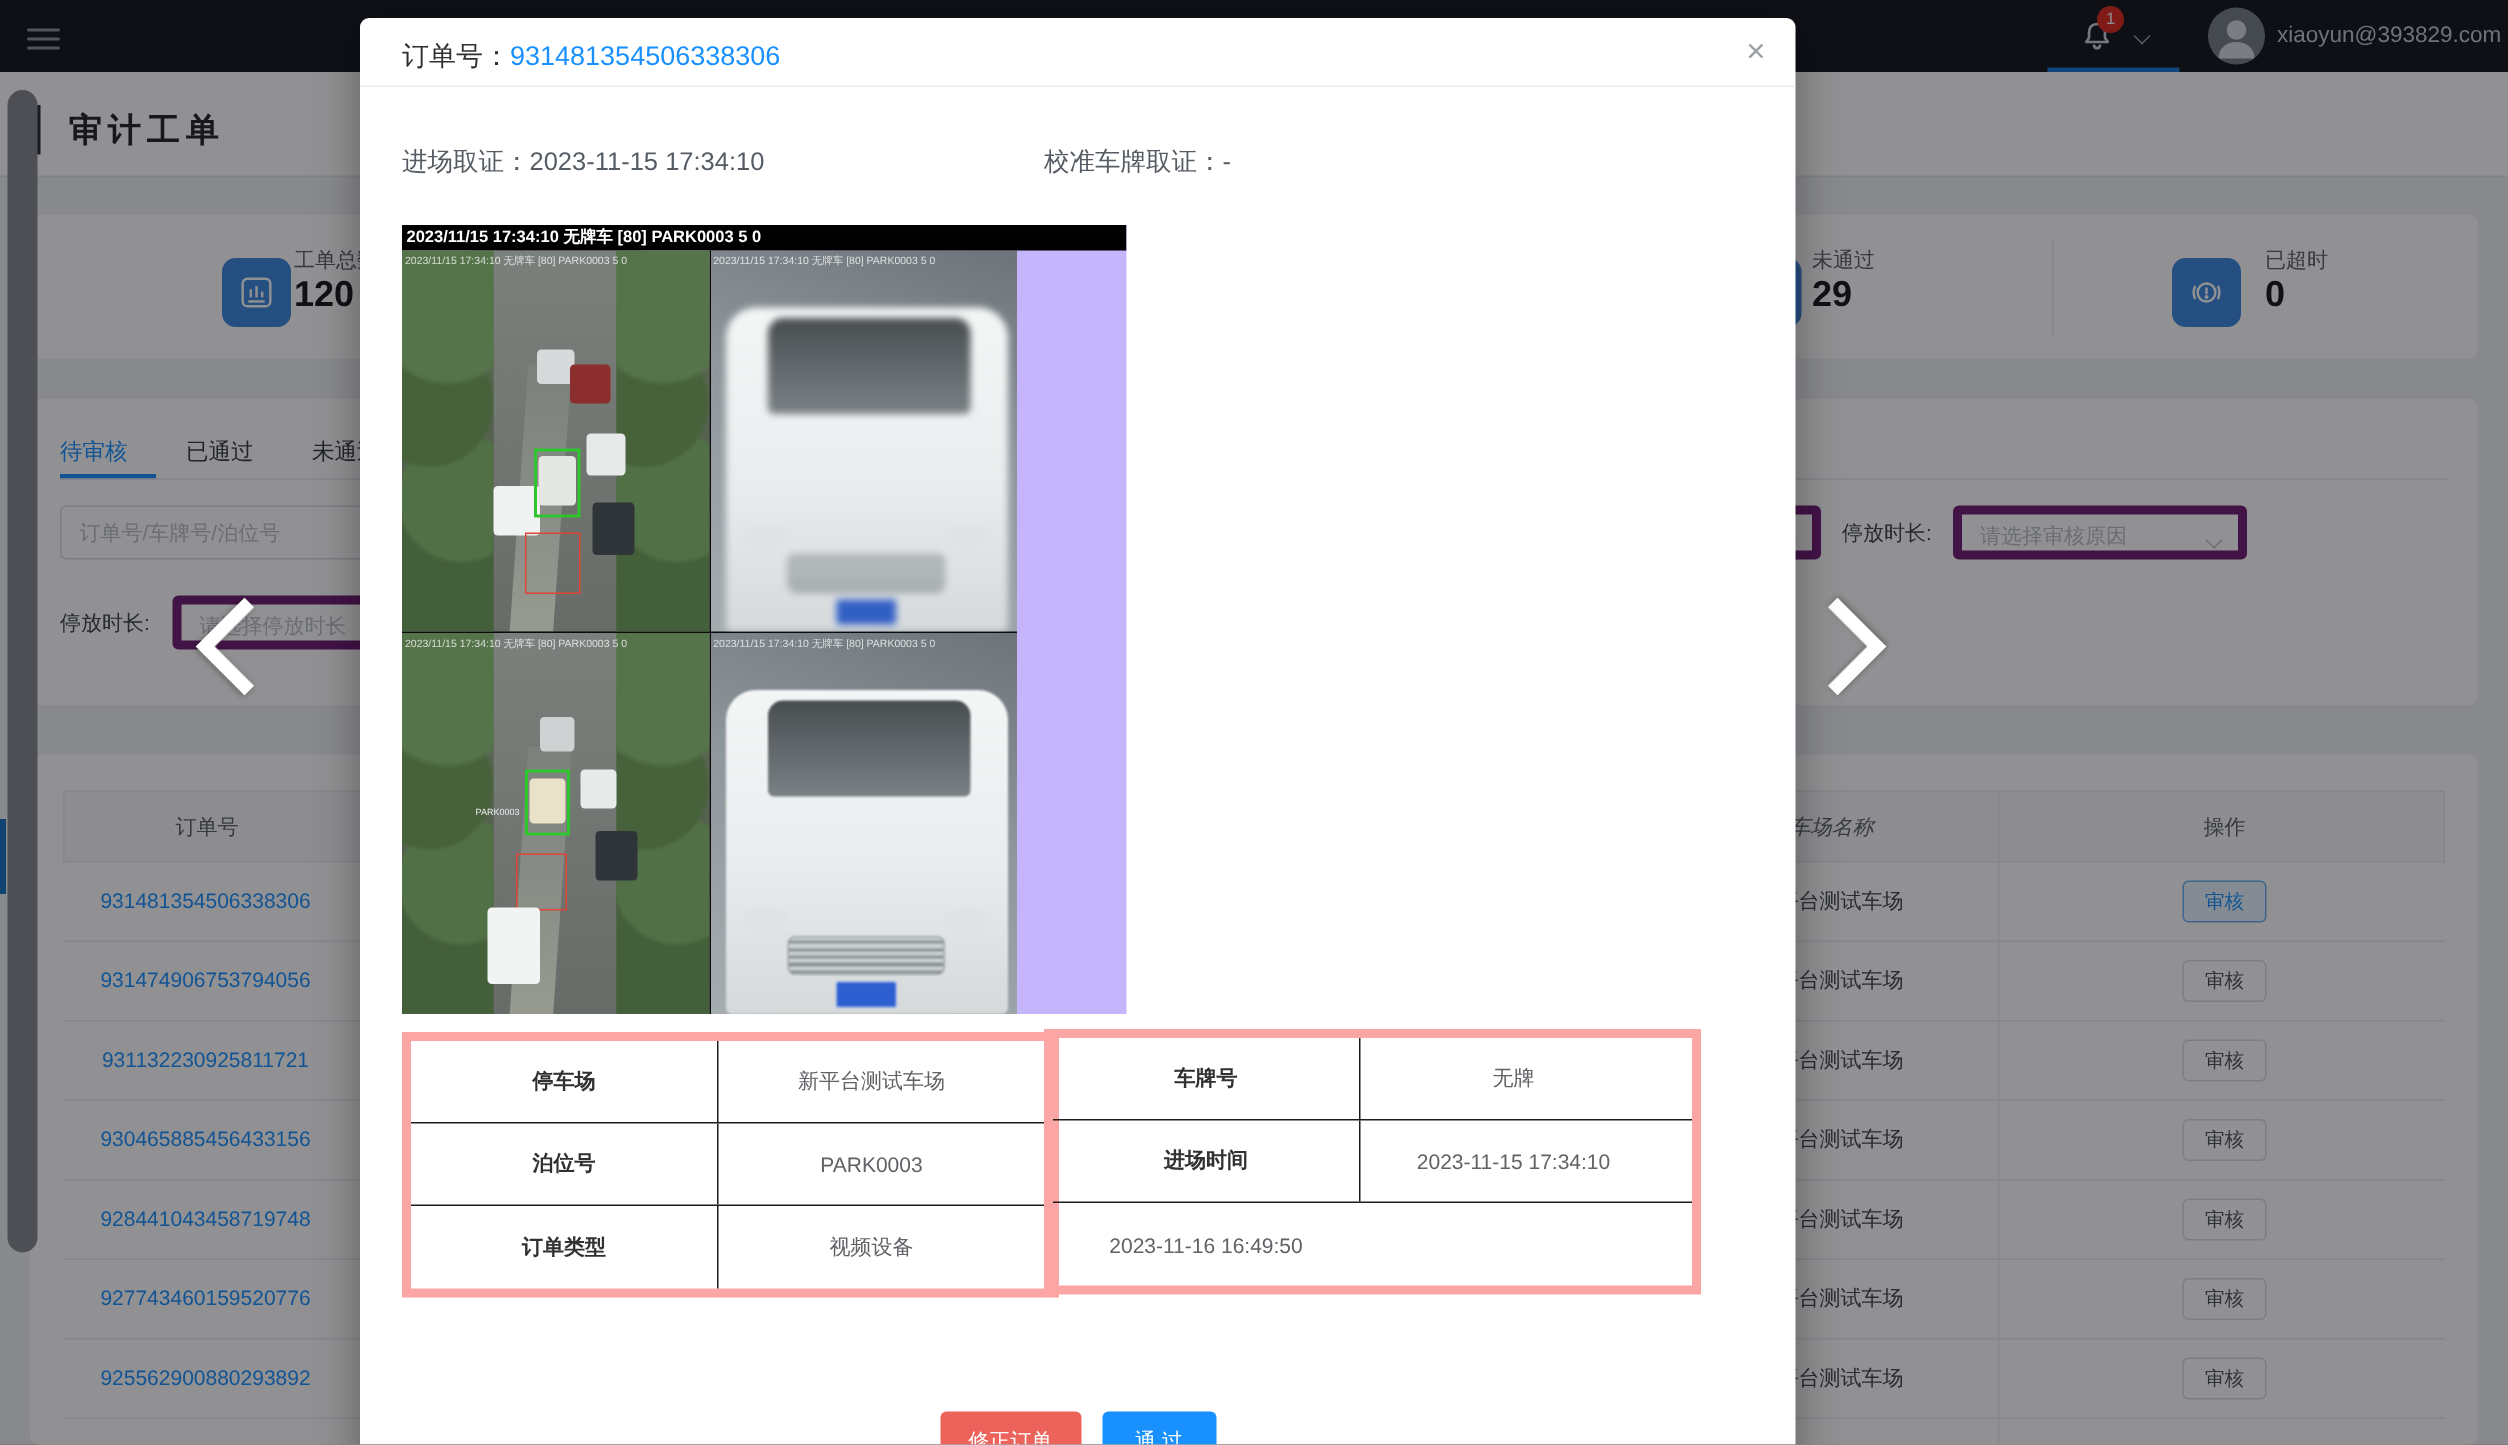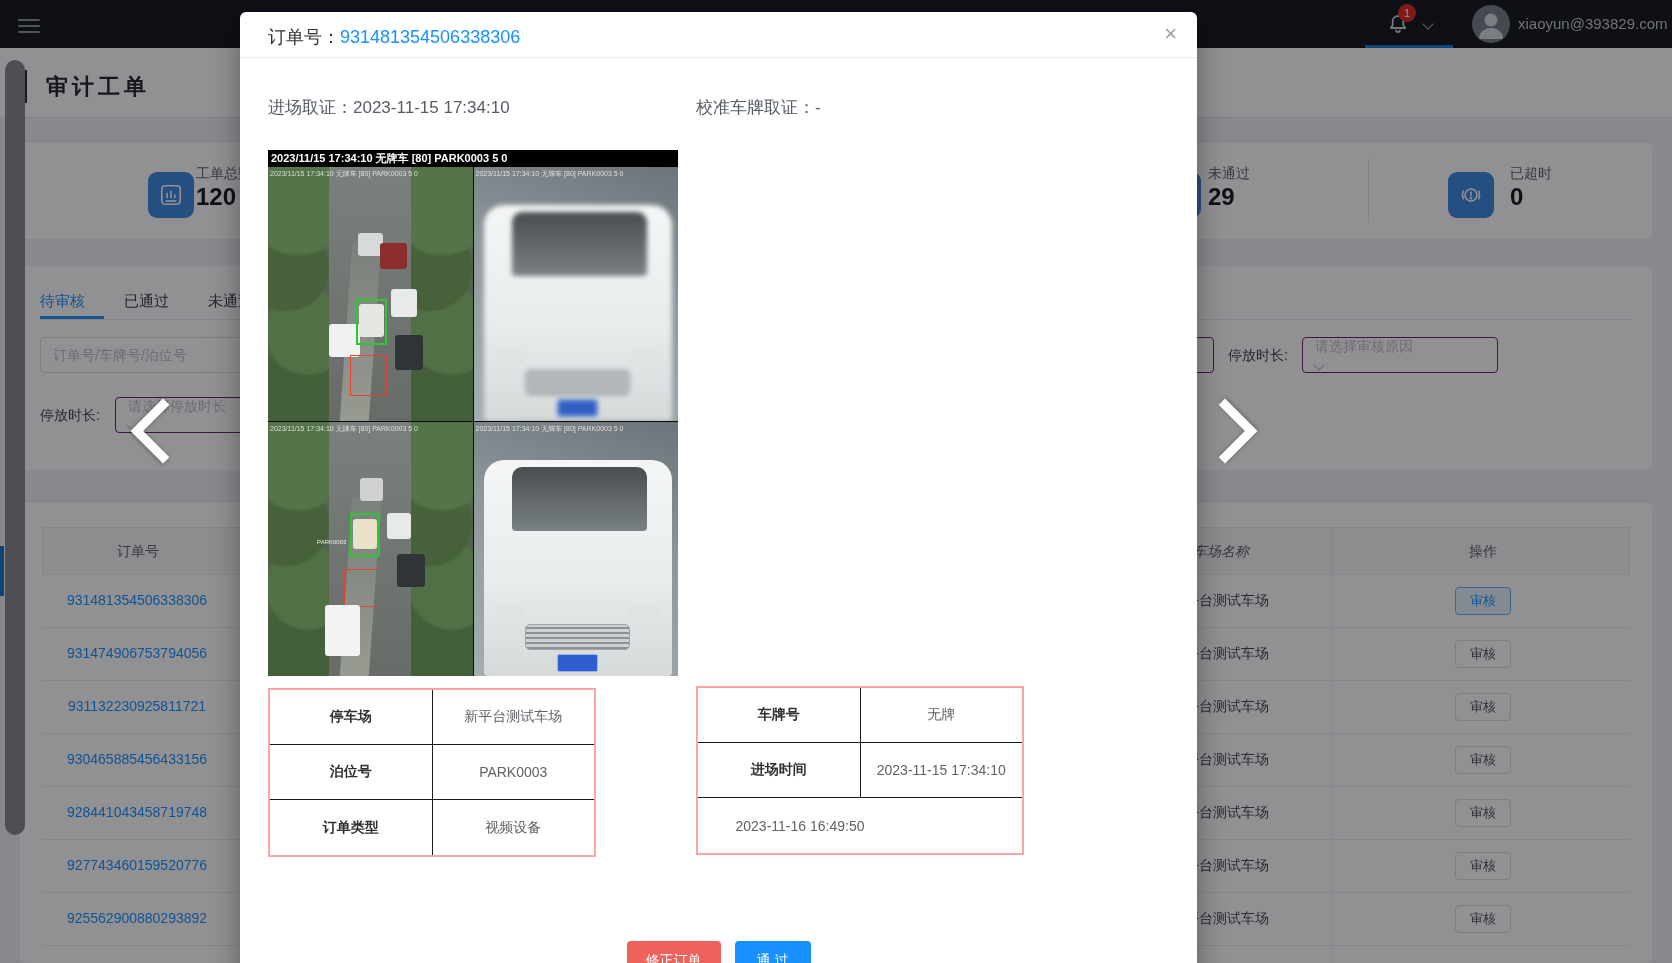--- a/index.html
+++ b/index.html
@@ -32,21 +32,21 @@
   .stat-num { position:absolute; font-size:24px; font-weight:700; color:#14171a; }
   .stat-div { position:absolute; width:1px; height:64px; background:#e3e5e8; top:16px; }
 
   .tabs-card { left:20px; top:266px; width:1632px; height:204px; }
   .tab { position:absolute; top:26px; font-size:15px; color:#343a40; cursor:pointer; }
   .tab.active { color:#1890ff; }
   .tab-underline { position:absolute; left:20px; top:50px; width:64px; height:3px; background:#1890ff; }
   .tab-border { position:absolute; left:20px; top:53px; width:1592px; height:1px; background:#e8eaee; }
   .f-input { position:absolute; border:1px solid #d9dce1; border-radius:4px; background:#fff; font-size:14px; color:#333; padding:0 12px; outline:none; }
   .f-input::placeholder { color:#b9bec7; }
-  .sel { position:absolute; border:1px solid #701a75; border-radius:4px; background:#fff; display:flex; align-items:flex-start; padding:0 12px; cursor:pointer;flex-direction:column; }
+  .sel { position:absolute; border:6px solid #701a75; border-radius:4px; background:#fff; display:flex; align-items:flex-end; padding:0 12px; cursor:pointer; }
   .sel .ph { font-size:14px; color:#b9bec7; flex:1; }
   .sel .chev { width:8px; height:8px; border-right:1.6px solid #b9bec7; border-bottom:1.6px solid #b9bec7; transform:rotate(45deg) translate(-2px,-2px); }
   .f-label { position:absolute; font-size:14px; color:#3c4248; }
 
   .table-card { left:20px; top:503px; width:1632px; height:460px; }
   .thead { position:absolute; left:22px; top:24px; width:1588px; height:48px; background:#f7f8fa; border:1px solid #e9eaee; }
   .th { position:absolute; top:15px; font-size:14px; color:#595f66; text-align:center; }
   .vdiv { position:absolute; left:1312px; top:24px; width:1px; height:436px; background:#ededf0; }
   .trow { position:absolute; left:22px; width:1588px; height:53px; border-bottom:1px solid #ececef; }
   .order-link { position:absolute; left:0; top:17px; width:190px; text-align:center; font-size:14px; color:#1890ff; cursor:pointer; }
@@ -70,21 +70,21 @@
 
   
   .modal { position:absolute; left:240px; top:12px; width:957px; height:1010px; background:#fff; border-radius:6px; z-index:70;
            box-shadow:0 8px 30px rgba(0,0,0,.35); }
   .m-head { position:absolute; left:0; top:0; width:100%; height:46px; border-bottom:1px solid #ececec; }
   .m-title { position:absolute; left:28px; top:13px; font-size:18px; color:#303133; }
   .m-order { color:#1890ff; cursor:pointer; }
   .m-close { position:absolute; right:20px; top:11px; font-size:22px; color:#9ba0a6; cursor:pointer; line-height:22px; }
   .m-evlabel { position:absolute; top:84px; font-size:17px; color:#565c64; }
 
-  .camera { position:absolute; left:28px; top:138px; width:410px; height:526px; background:#0f766e; overflow:hidden; }
+  .camera { position:absolute; left:28px; top:138px; width:483px; height:526px; background:#c4b5fd; overflow:hidden; }
   .osd { height:17px; background:#000; color:#fff; font-size:11px; font-weight:700; line-height:17px; padding-left:3px; white-space:nowrap; overflow:hidden; }
   .quads { position:absolute; left:0; top:17px; width:410px; height:509px; display:grid; grid-template-columns:204.5px 204.5px; grid-template-rows:254px 254px; gap:1px; background:#0a0a0a; }
   .quad { position:relative; overflow:hidden; }
   .osd-s { position:absolute; left:0; top:2px; width:100%; font-size:7px; color:rgba(255,255,255,.75); white-space:nowrap; overflow:hidden; z-index:5; padding-left:2px; }
   .street { background:linear-gradient(180deg,#7a807b 0%,#707571 55%,#676c68 100%); }
   .trees { position:absolute; top:0; bottom:0; width:30%;
            background:radial-gradient(circle at 50% 15%,#55744a 0 22%,transparent 24%),
                       radial-gradient(circle at 30% 40%,#47623a 0 26%,transparent 28%),
                       radial-gradient(circle at 65% 65%,#527046 0 24%,transparent 26%),
                       radial-gradient(circle at 40% 88%,#44603a 0 26%,transparent 28%),
@@ -102,21 +102,21 @@
   .veh .body { position:absolute; inset:0; background:linear-gradient(180deg,#f4f6f6 0%,#e9eced 55%,#d5d9da 100%); border-radius:20px 20px 4px 4px; }
   .veh .shield { position:absolute; left:15%; right:13%; top:3%; height:30%; background:linear-gradient(180deg,#484d50,#7a8185); border-radius:10px 10px 4px 4px; }
   .veh .light { position:absolute; bottom:26%; width:17%; height:7%; background:#dfe3e3; border-radius:50%; }
   .veh .light.l { left:6%; } .veh .light.r { right:6%; }
   .veh .grille { position:absolute; left:22%; right:22%; bottom:12%; height:12%; border-radius:5px; border:1px solid #9ca4a8;
                  background:repeating-linear-gradient(0deg,#8b9195 0 2px,#ccd1d2 2px 5px); }
   .veh .plate { position:absolute; left:39%; width:22%; bottom:2%; height:8%; background:#2d5fd0; border:1px solid #9fb6e8; border-radius:2px; }
   .blur-hard { filter:blur(2.5px) saturate(.9); }
   .blur-soft { filter:blur(0.7px); }
 
-  .mtable { position:absolute; width:328px; border:2px solid #fca5a5; }
+  .mtable { position:absolute; width:438px; border:6px solid #fca5a5; }
   .mrow { display:flex; height:55px; border-bottom:1px solid #1c1c1c; }
   .mrow:last-child { border-bottom:none; }
   .mcell { display:flex; align-items:center; justify-content:center; font-size:14px; }
   .mcell.k { width:205px; border-right:1px solid #1c1c1c; font-weight:700; color:#303133; }
   .mcell.v { width:204px; color:#606266; }
   .m-btns { position:absolute; left:0; top:929px; width:100%; display:flex; justify-content:center; gap:14px; }
   .btn { height:40px; border:none; border-radius:4px; color:#fff; font-size:14px; cursor:pointer; font-family:inherit; }
   .btn.danger { width:94px; background:#ee625c; }
   .btn.primary { width:76px; background:#1890ff; }
 </style>

